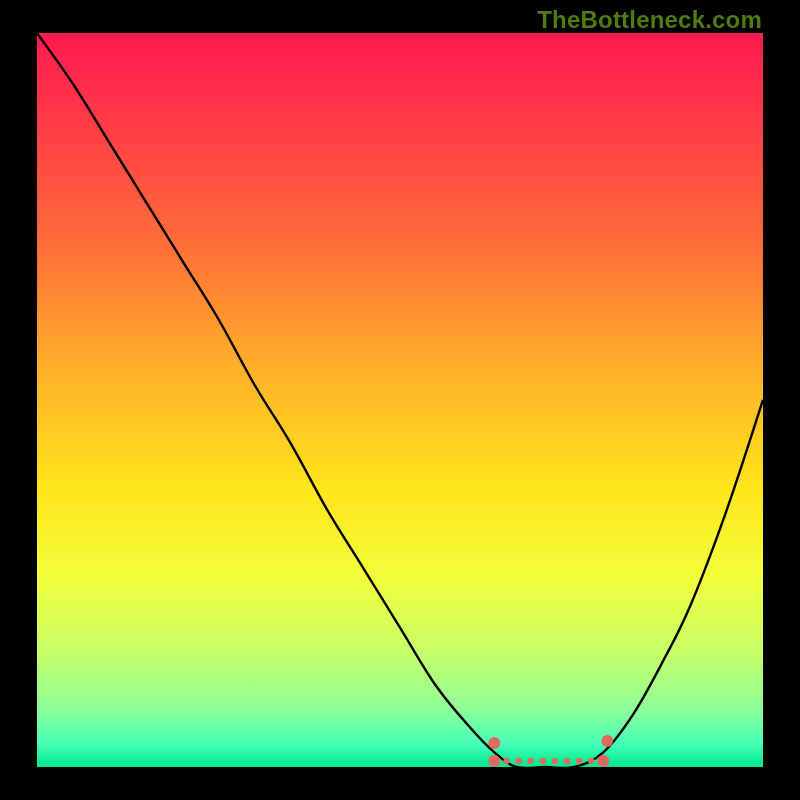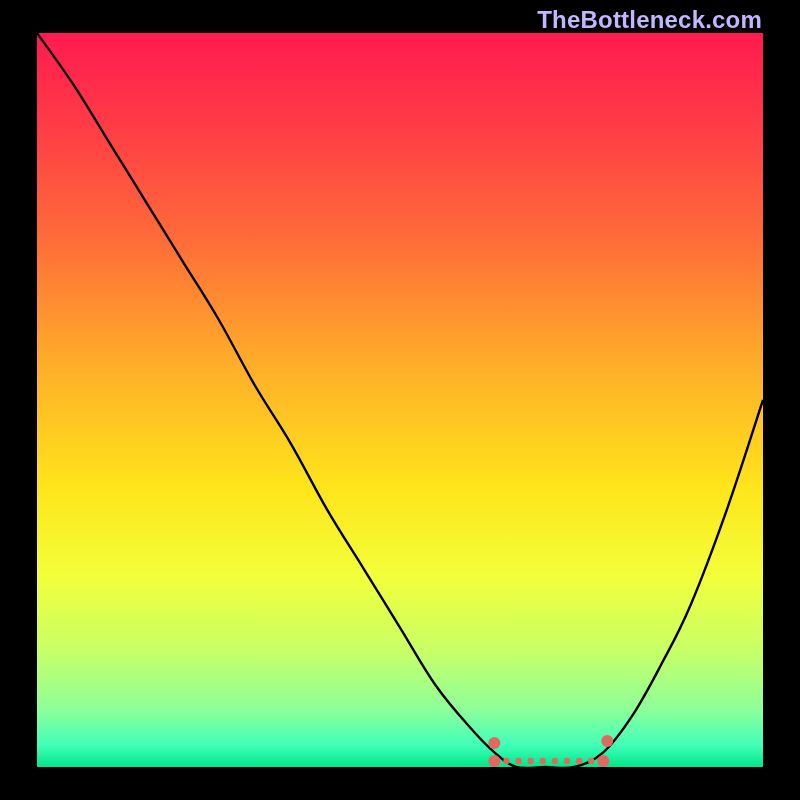--- a/index.html
+++ b/index.html
@@ -33,21 +33,21 @@
       #f2ff3a 74%,
       #c8ff66 84%,
       #8fff98 92%,
       #42ffb8 97%,
       #00e68a 100%);
   }
   .watermark {
     position: absolute;
     top: 6px;
     right: 38px;
-    color: #c4b5fd;
+    color: #4d7c0f;
     font-family: Arial, Helvetica, sans-serif;
     font-size: 24px;
     font-weight: 600;
     letter-spacing: 0.2px;
   }
   svg.curve {
     position: absolute;
     left: 0;
     top: 0;
     width: 100%;

